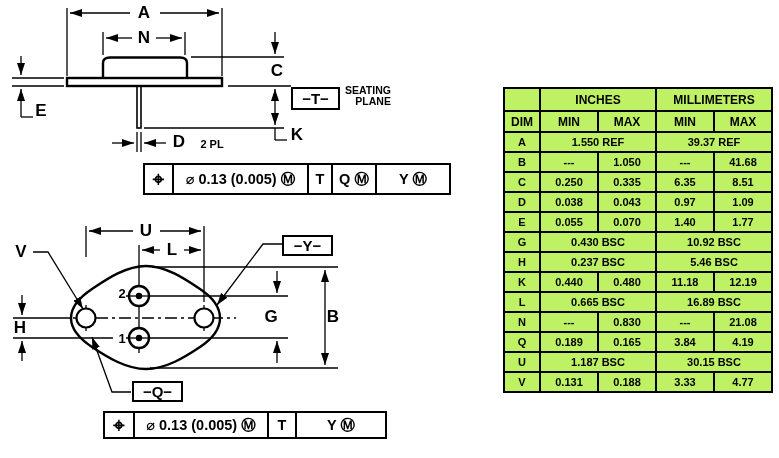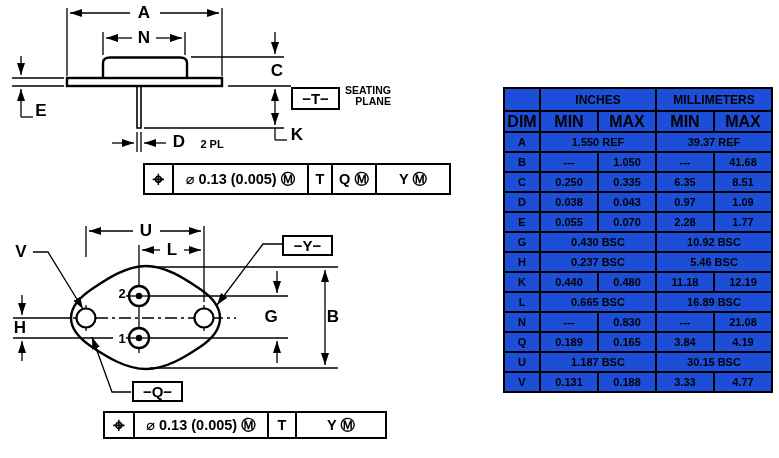--- a/index.html
+++ b/index.html
@@ -12,25 +12,25 @@
   .title{position:absolute;left:337px;top:31px;font-weight:bold;font-size:20px;white-space:nowrap;}
   .seating{position:absolute;left:345px;top:85px;font-weight:bold;font-size:10.5px;line-height:11px;white-space:nowrap;text-align:right;}
   .datum{position:absolute;border:2px solid #000;display:flex;align-items:center;justify-content:center;
          font-weight:bold;font-size:15px;background:#fff;box-sizing:border-box;}
   .fcf{position:absolute;display:flex;border:2px solid #000;background:#fff;box-sizing:border-box;}
   .fcf .cell{display:flex;align-items:center;justify-content:center;border-right:2px solid #000;
              font-weight:bold;font-size:14.5px;white-space:nowrap;box-sizing:border-box;}
   .fcf .cell:last-child{border-right:none;}
   .fcf .sym{font-size:20px;}
   table.dims{position:absolute;left:503px;top:87px;border-collapse:collapse;table-layout:fixed;
-             font-weight:bold;background:#1d4ed8;}
+             font-weight:bold;background:#bef264;}
   table.dims td,table.dims th{border:2px solid #000;text-align:center;vertical-align:middle;
              padding:0;font-size:11px;height:18px;overflow:hidden;}
   table.dims .hrow1 th{font-size:12px;height:21px;}
-  table.dims .hrow2 th{font-size:16px;height:19px;}
+  table.dims .hrow2 th{font-size:12px;height:19px;}
 </style>
 </head>
 <body>
 
 <div class="canvas">
 
   <svg class="art" width="779" height="458" viewBox="0 0 779 458">
     <defs>
       <marker id="ah" markerUnits="userSpaceOnUse" markerWidth="13" markerHeight="9" refX="12" refY="4" orient="auto">
         <path d="M0,0 L12,4 L0,8 z" fill="#000"></path>
@@ -214,21 +214,21 @@
       <td>D</td>
       <td>0.038</td>
       <td>0.043</td>
       <td>0.97</td>
       <td>1.09</td>
     </tr>
     <tr>
       <td>E</td>
       <td>0.055</td>
       <td>0.070</td>
-      <td>2.28</td>
+      <td>1.40</td>
       <td>1.77</td>
     </tr>
     <tr>
       <td>G</td>
       <td colspan="2">0.430 BSC</td>
       <td colspan="2">10.92 BSC</td>
     </tr>
     <tr>
       <td>H</td>
       <td colspan="2">0.237 BSC</td>

